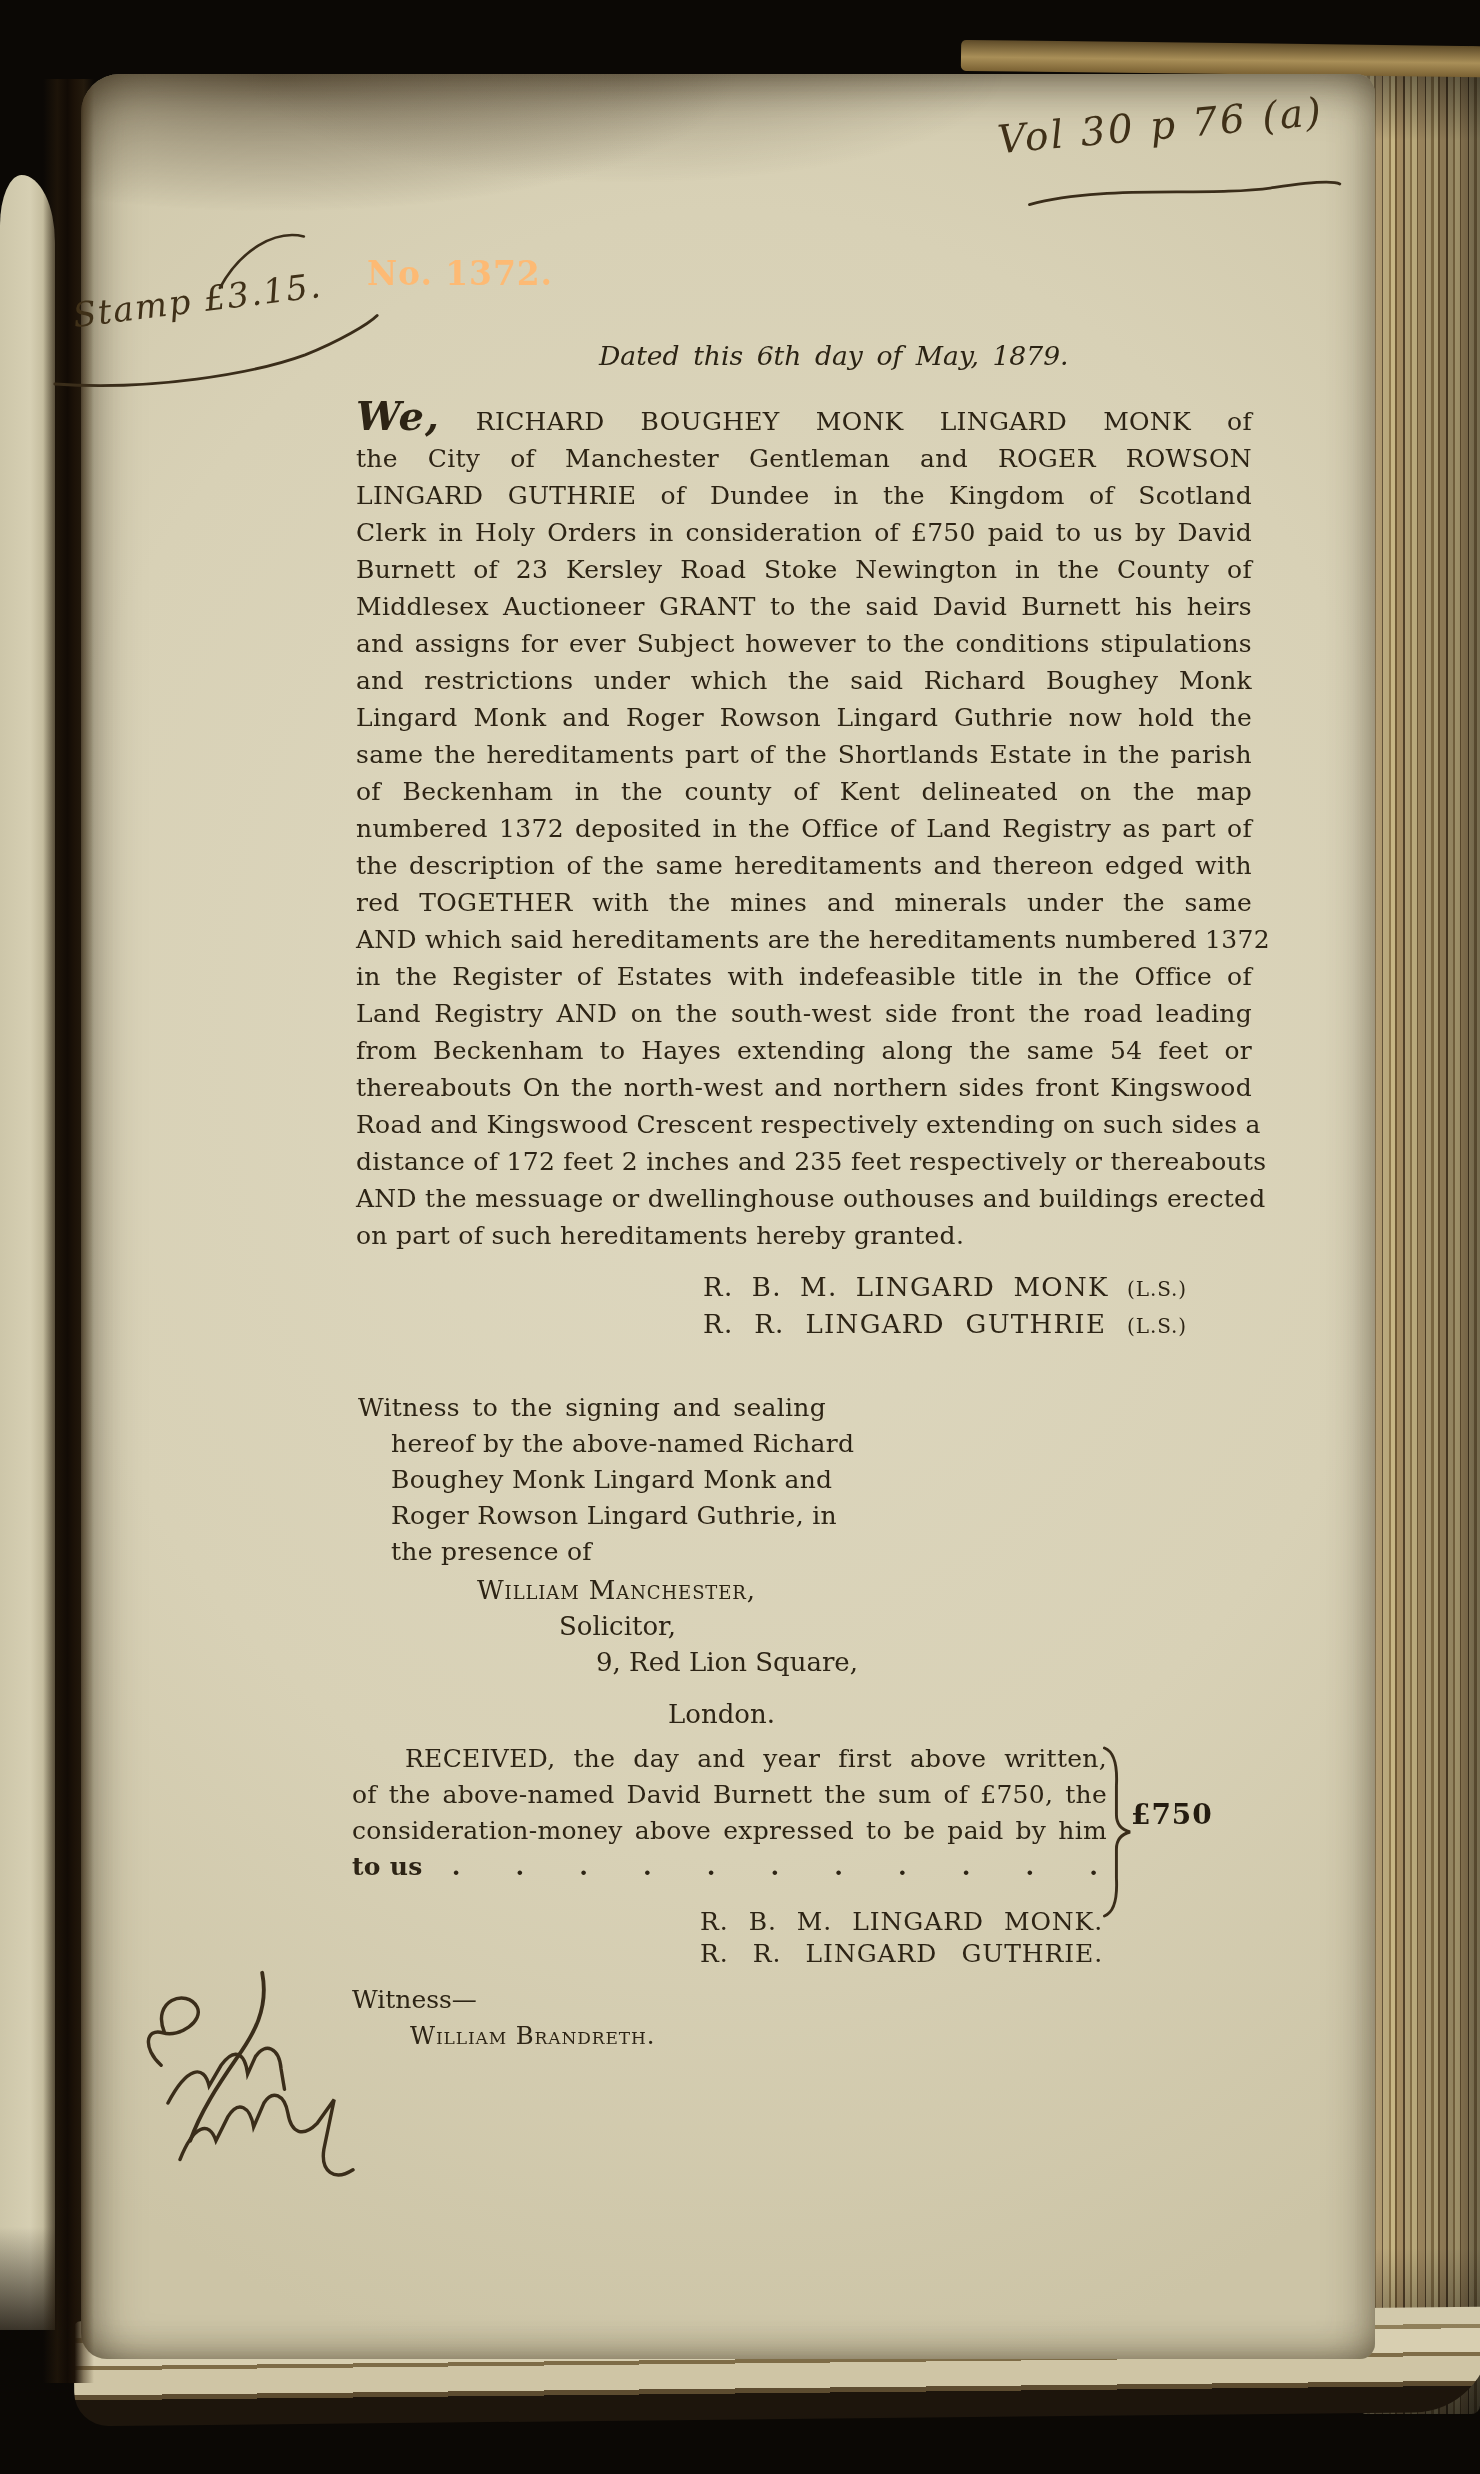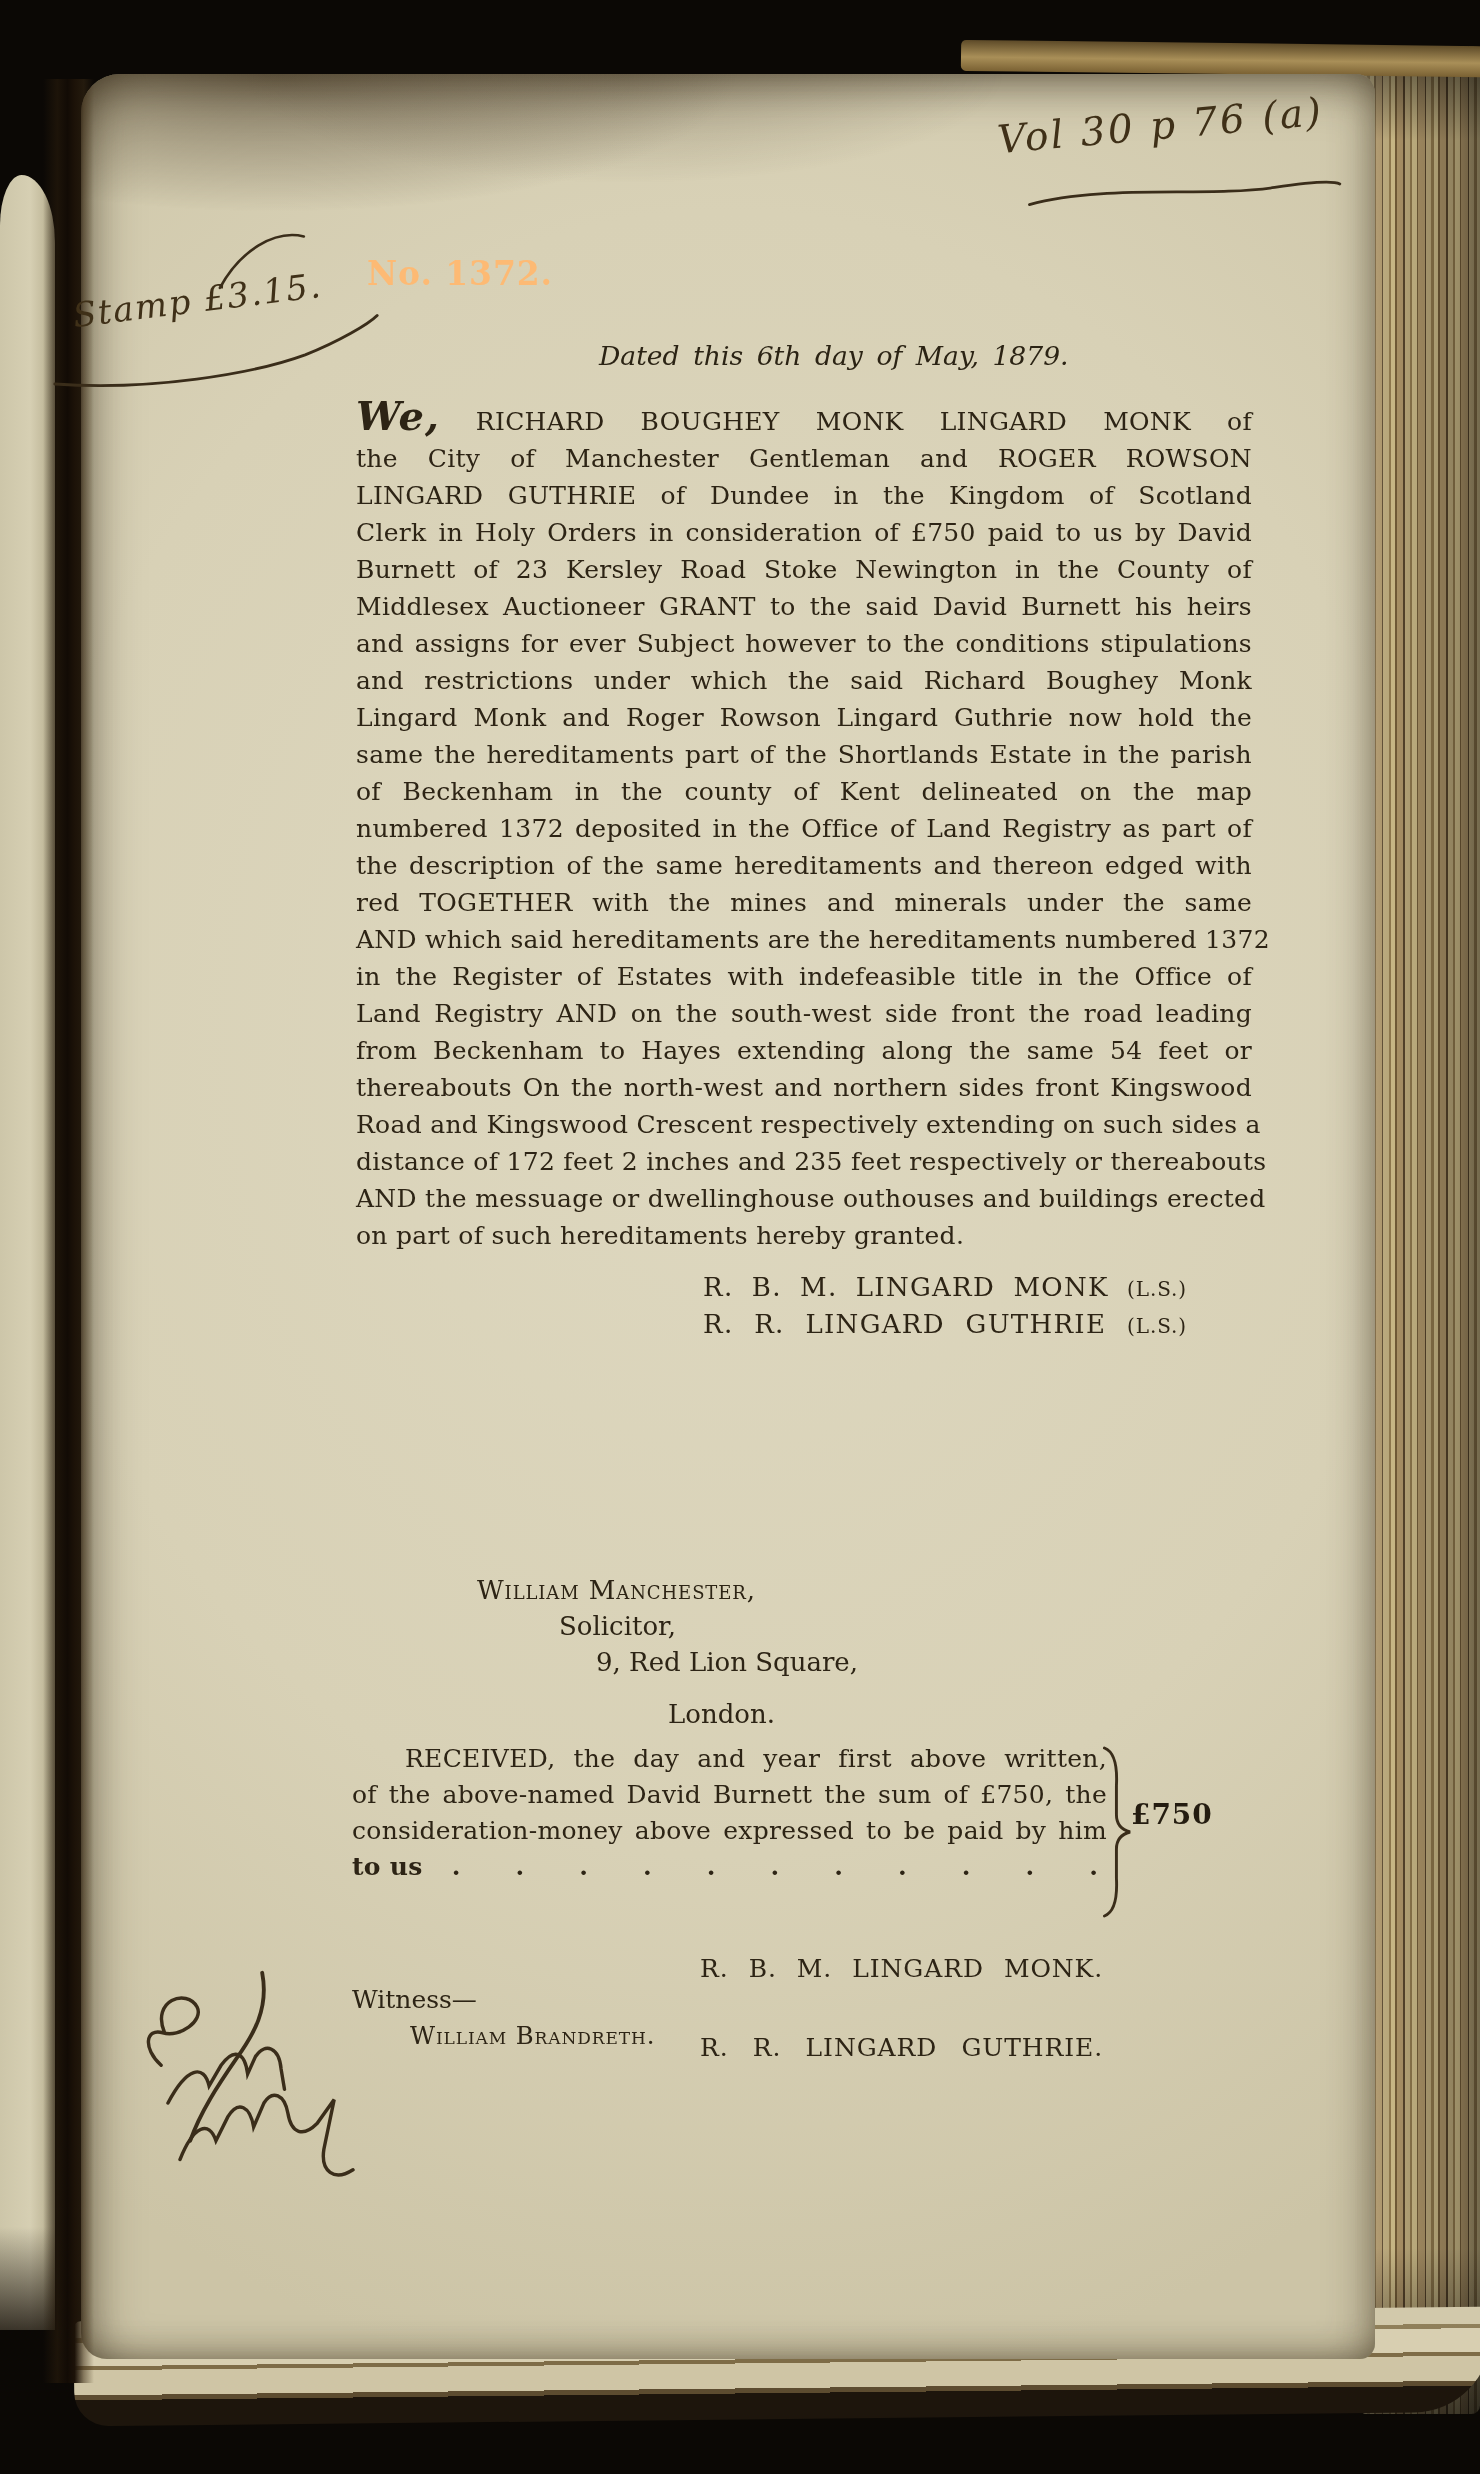--- a/index.html
+++ b/index.html
@@ -87,21 +87,21 @@
   .wb-title{left:559px;top:1611px;font-size:26px;}
   .wb-addr1{left:596px;top:1647px;font-size:26px;}
   .wb-addr2{left:668px;top:1683px;font-size:26px;margin-top:16px;}
   .receipt{left:352px;top:1741px;width:755px;font-size:25px;line-height:36px;letter-spacing:0.3px;}
   .receipt-line{text-align:justify;text-align-last:justify;white-space:nowrap;}
   .receipt-line.first{text-indent:53px;}
   .receipt-last{display:flex;align-items:baseline;font-weight:bold;}
   .dots{flex:1;display:flex;justify-content:space-between;margin:0 8.6px 0 29px;font-size:25px;}
   .amount{left:1131px;top:1798px;font-size:28px;font-weight:700;letter-spacing:0.9px;color:#241c10;}
   .receipt-sigs{left:700px;top:1906px;width:403px;font-size:25px;line-height:32px;letter-spacing:0.9px;}
-  .rsig-line{text-align:justify;text-align-last:justify;white-space:nowrap;margin-top:47px;}
+  .rsig-line{text-align:justify;text-align-last:justify;white-space:nowrap;}
   .witness-label{left:352px;top:1985px;font-size:25px;}
   .wb2{left:410px;top:2021px;font-size:24.4px;letter-spacing:0.9px;}
   .fl{position:absolute;}
   .fl path{fill:none;stroke:#3a2d1a;stroke-linecap:round;}
 </style>
 </head>
 <body>
 
 <div class="stage">
 
@@ -153,20 +153,27 @@
       <div class="deed-line">distance of 172 feet 2 inches and 235 feet respectively or thereabouts</div>
       <div class="deed-line">AND the messuage or dwellinghouse outhouses and buildings erected</div>
       <div class="deed-line last">on part of such hereditaments hereby granted.</div>
     </div>
 
   <div class="t sig-block">
       <div class="sig-line">R. B. M. LINGARD MONK <span class="seal">(L.S.)</span></div>
       <div class="sig-line">R. R. LINGARD GUTHRIE <span class="seal">(L.S.)</span></div>
     </div>
 
+  <div class="t attest">
+      <div class="att-line">Witness to the signing and sealing</div>
+      <div class="att-line indent">hereof by the above-named Richard</div>
+      <div class="att-line indent">Boughey Monk Lingard Monk and</div>
+      <div class="att-line indent">Roger Rowson Lingard Guthrie, in</div>
+      <div class="att-line indent last">the presence of</div>
+    </div>
 
   <div class="t smallcaps wb-name">William Manchester,</div>
   <div class="t wb-title">Solicitor,</div>
   <div class="t wb-addr1">9, Red Lion Square,</div>
   <div class="t wb-addr2">London.</div>
 
   <div class="t receipt">
     <div class="receipt-lines">
         <div class="receipt-line first">RECEIVED, the day and year first above written,</div>
         <div class="receipt-line">of the above-named David Burnett the sum of £750, the</div>

